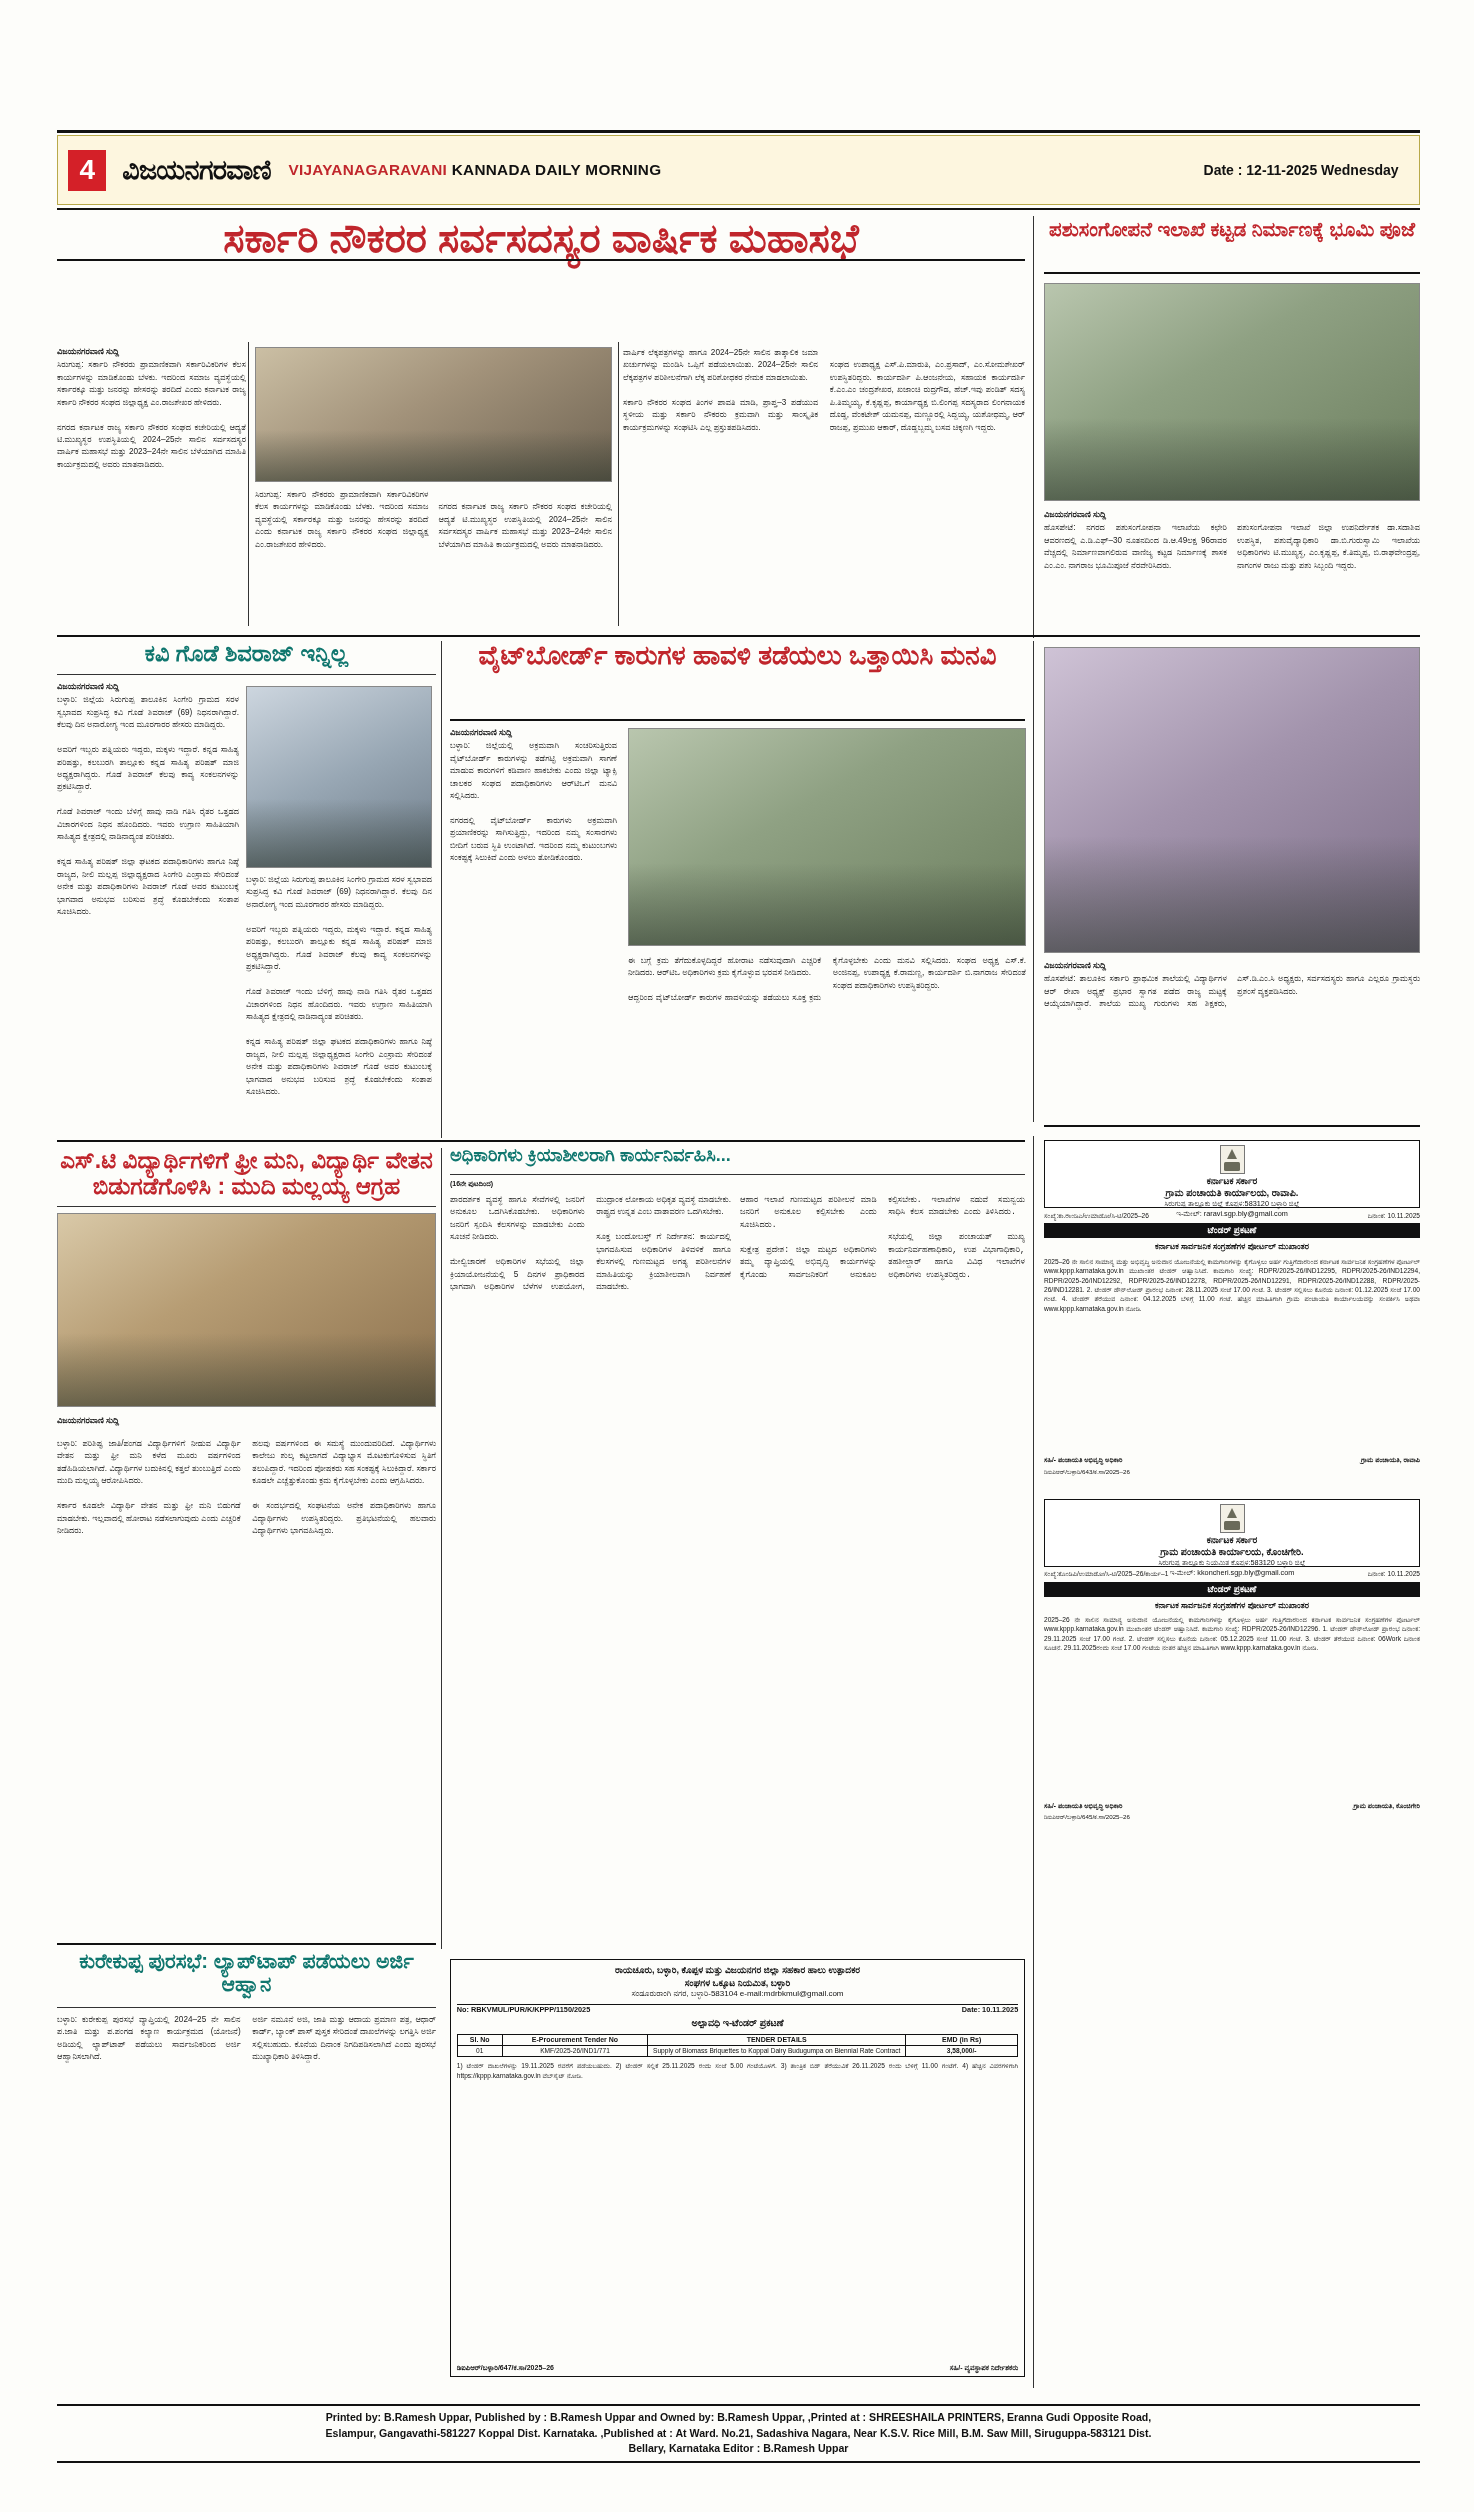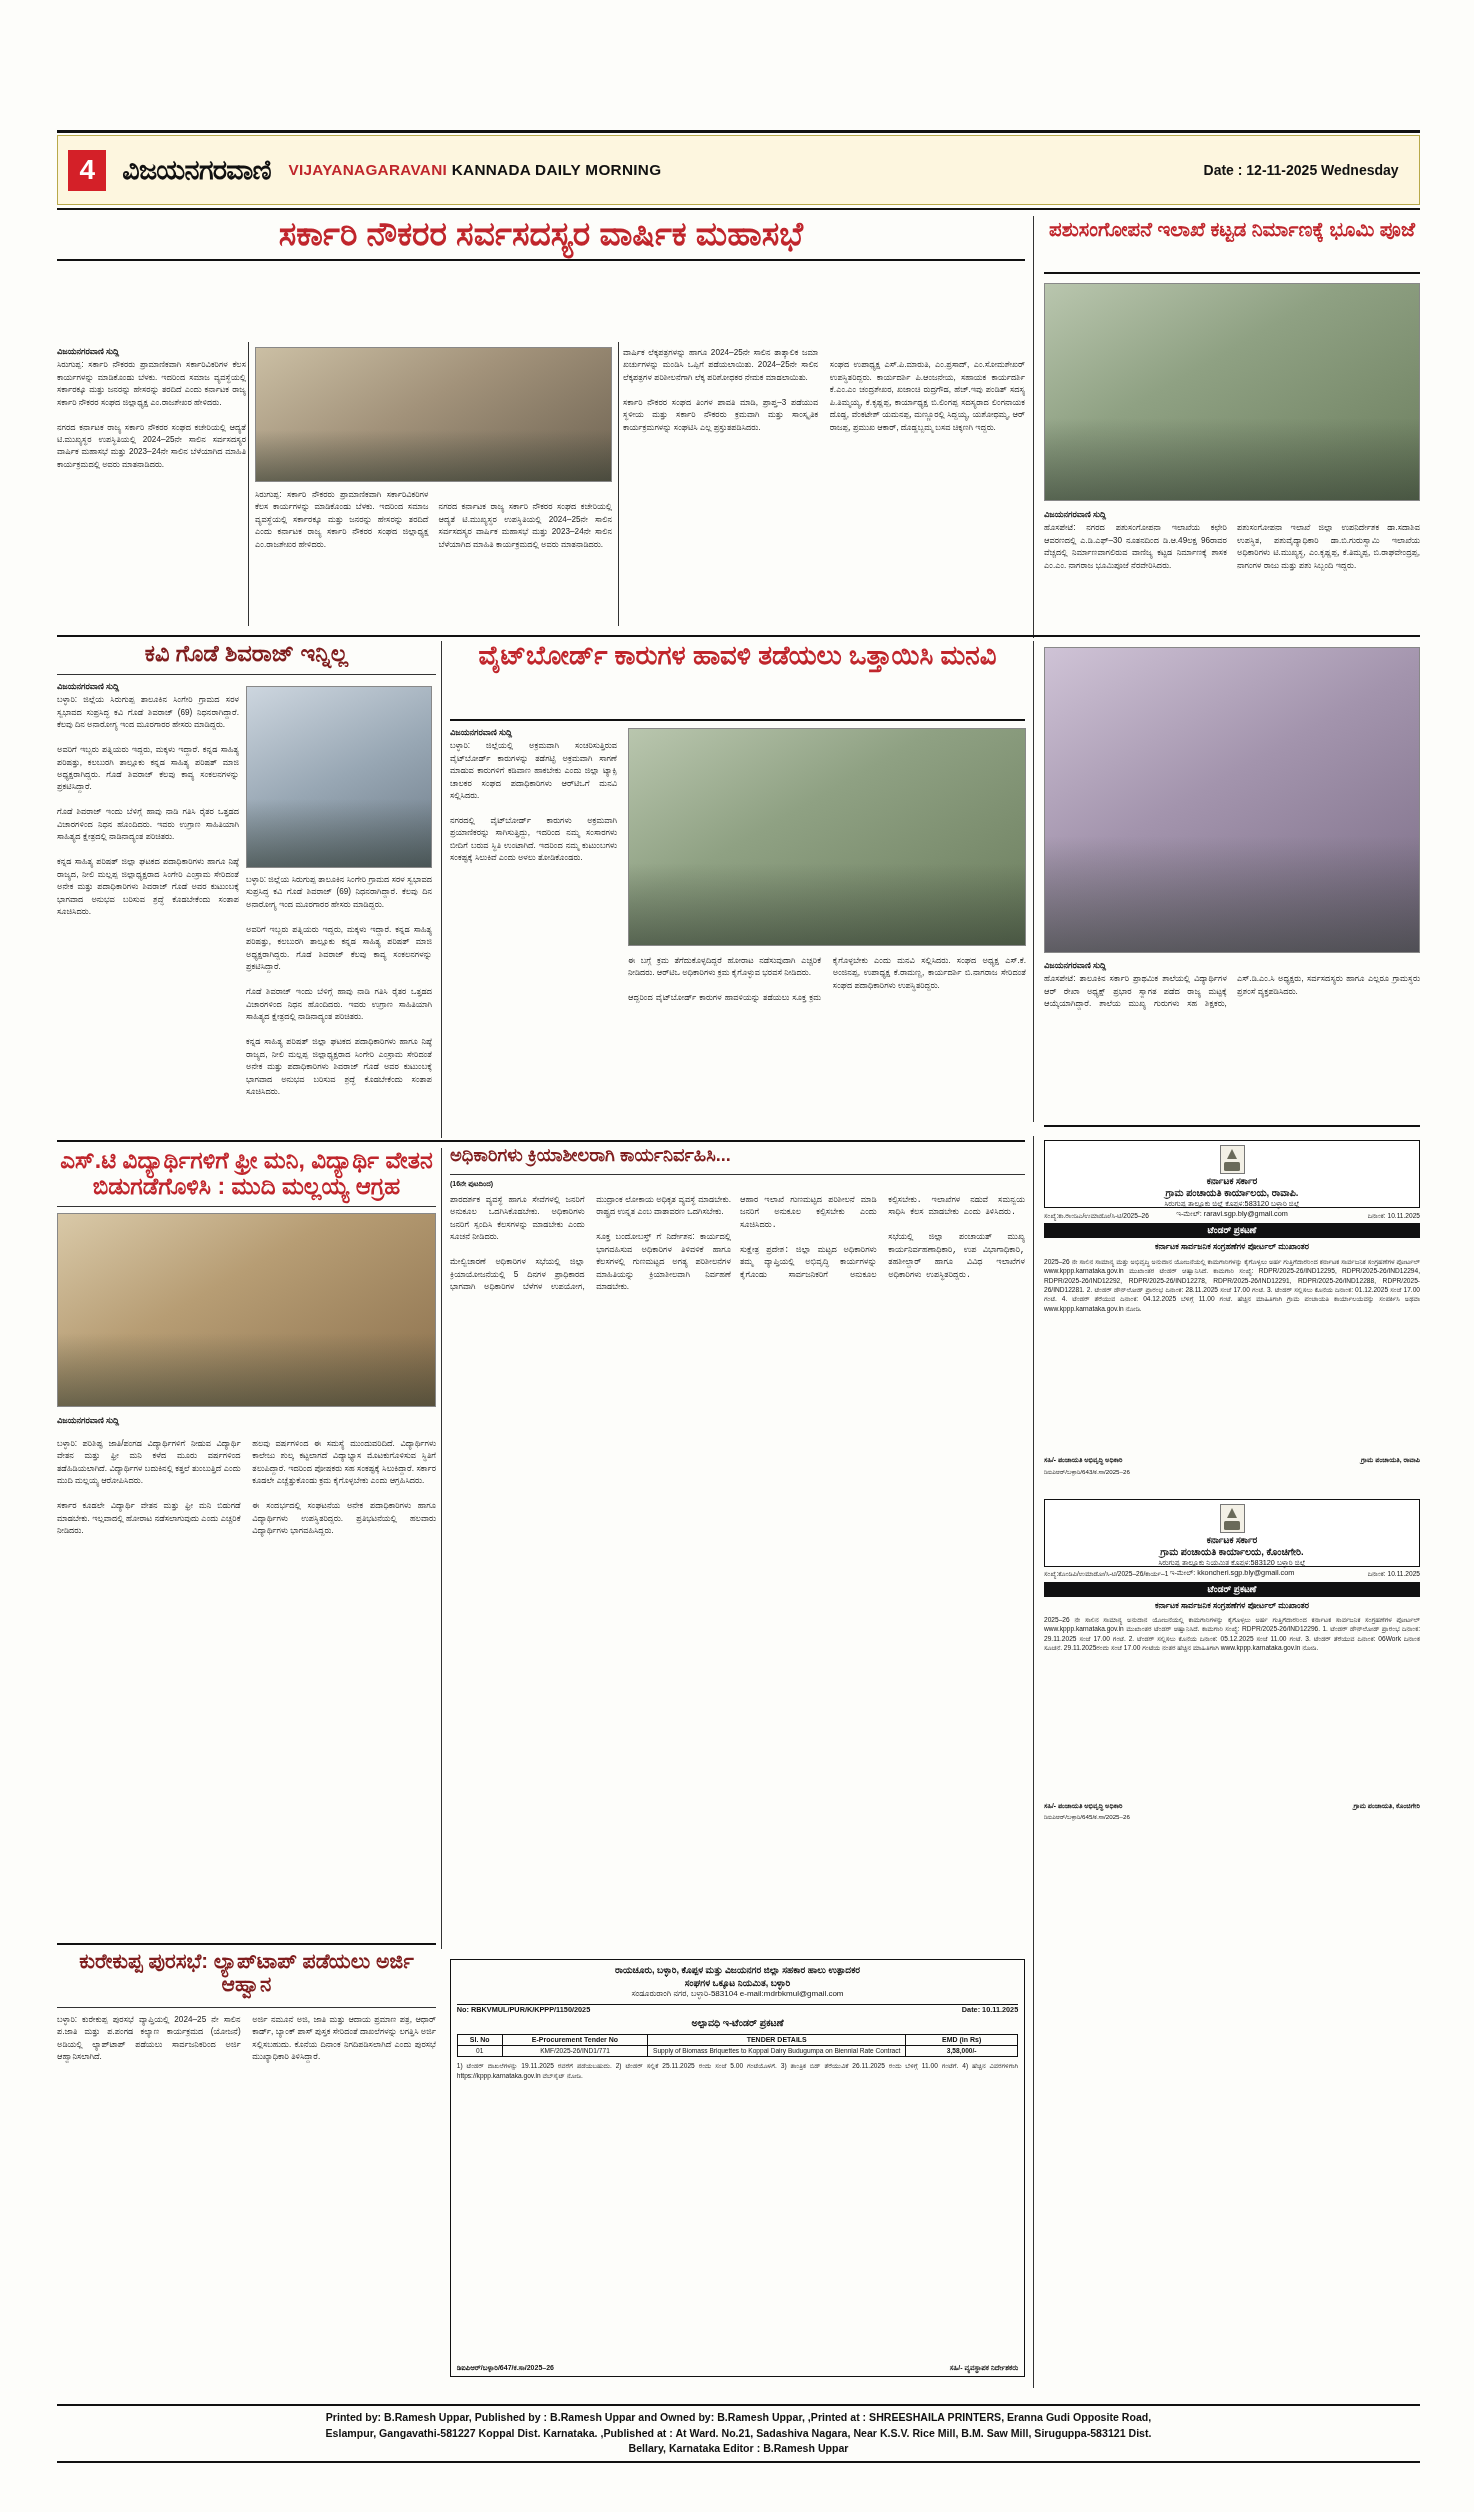--- a/index.html
+++ b/index.html
@@ -65,21 +65,21 @@
   }
   .rule-bot {
     position:absolute; left:57px; top:208px; width:1363px; height:2.2px; background:#111;
   }
   .headline {
     font-weight: bold;
     color: #c0262c;
     line-height: 1.12;
     text-align: center;
   }
-  .headline.black { color:#7f1d1d; }
+  .headline.black { color:#0f766e; }
   .body-text {
     font-size: 8.2px;
     line-height: 1.52;
     text-align: justify;
     color: #1a1a1a;
     hyphens: auto;
   }
   .byline {
     font-size: 8.2px;
     font-weight: bold;
@@ -168,21 +168,21 @@
     <div class="mast-logo">ವಿಜಯನಗರವಾಣಿ</div>
     <div class="mast-sub">
       <span class="red">VIJAYANAGARAVANI</span>
       <span>KANNADA DAILY MORNING</span>
     </div>
     <div class="mast-date">Date : 12-11-2025 Wednesday</div>
   </div>
   <div class="rule-bot"></div>
 
   <div style="position:absolute;left:57px;top:216px;width:968px;">
-    <div class="headline" style="font-size:33px;text-align:center;">ಸರ್ಕಾರಿ ನೌಕರರ ಸರ್ವಸದಸ್ಯರ ವಾರ್ಷಿಕ ಮಹಾಸಭೆ</div>
+    <div class="headline" style="font-size:40px;text-align:center;">ಸರ್ಕಾರಿ ನೌಕರರ ಸರ್ವಸದಸ್ಯರ ವಾರ್ಷಿಕ ಮಹಾಸಭೆ</div>
   </div>
   <div class="hline2" style="left:57px;top:259px;width:968px;"></div>
 
   <div style="position:absolute;left:57px;top:347px;width:189px;height:277px;overflow:hidden;">
     <div class="byline">ವಿಜಯನಗರವಾಣಿ ಸುದ್ದಿ</div>
     <div class="body-text" style="white-space:pre-line;margin-top:2.2px;">ಸಿರುಗುಪ್ಪ: ಸರ್ಕಾರಿ ನೌಕರರು ಪ್ರಾಮಾಣಿಕವಾಗಿ ಸರ್ಕಾರಿವಿಕರಿಗಳ ಕೆಲಸ ಕಾರ್ಯಗಳನ್ನು ಮಾಡಿಕೊಂಡು ಬೆಳಕು. ಇದರಿಂದ ಸಮಾಜ ವ್ಯವಸ್ಥೆಯಲ್ಲಿ ಸರ್ಕಾರಕ್ಕೂ ಮತ್ತು ಜನರನ್ನು ಹೇಸರನ್ನು ತರದಿದೆ ಎಂದು ಕರ್ನಾಟಕ ರಾಜ್ಯ ಸರ್ಕಾರಿ ನೌಕರರ ಸಂಘದ ಜಿಲ್ಲಾಧ್ಯಕ್ಷ ಎಂ.ರಾಜಶೇಖರ ಹೇಳಿದರು.
 
 ನಗರದ ಕರ್ನಾಟಕ ರಾಜ್ಯ ಸರ್ಕಾರಿ ನೌಕರರ ಸಂಘದ ಕಚೇರಿಯಲ್ಲಿ ಆದ್ಯತೆ ಟಿ.ಮುಖ್ಯಸ್ಥರ ಉಪಸ್ಥಿತಿಯಲ್ಲಿ 2024–25ನೇ ಸಾಲಿನ ಸರ್ವಸದಸ್ಯರ ವಾರ್ಷಿಕ ಮಹಾಸಭೆ ಮತ್ತು 2023–24ನೇ ಸಾಲಿನ ಬೆಳೆಯಾಗಿದ ಮಾಹಿತಿ ಕಾರ್ಯಕ್ರಮದಲ್ಲಿ ಅವರು ಮಾತನಾಡಿದರು.</div>
   </div>
   <div class="photo indoor" style="position:absolute;left:255px;top:347px;width:357px;height:135px;"></div>

